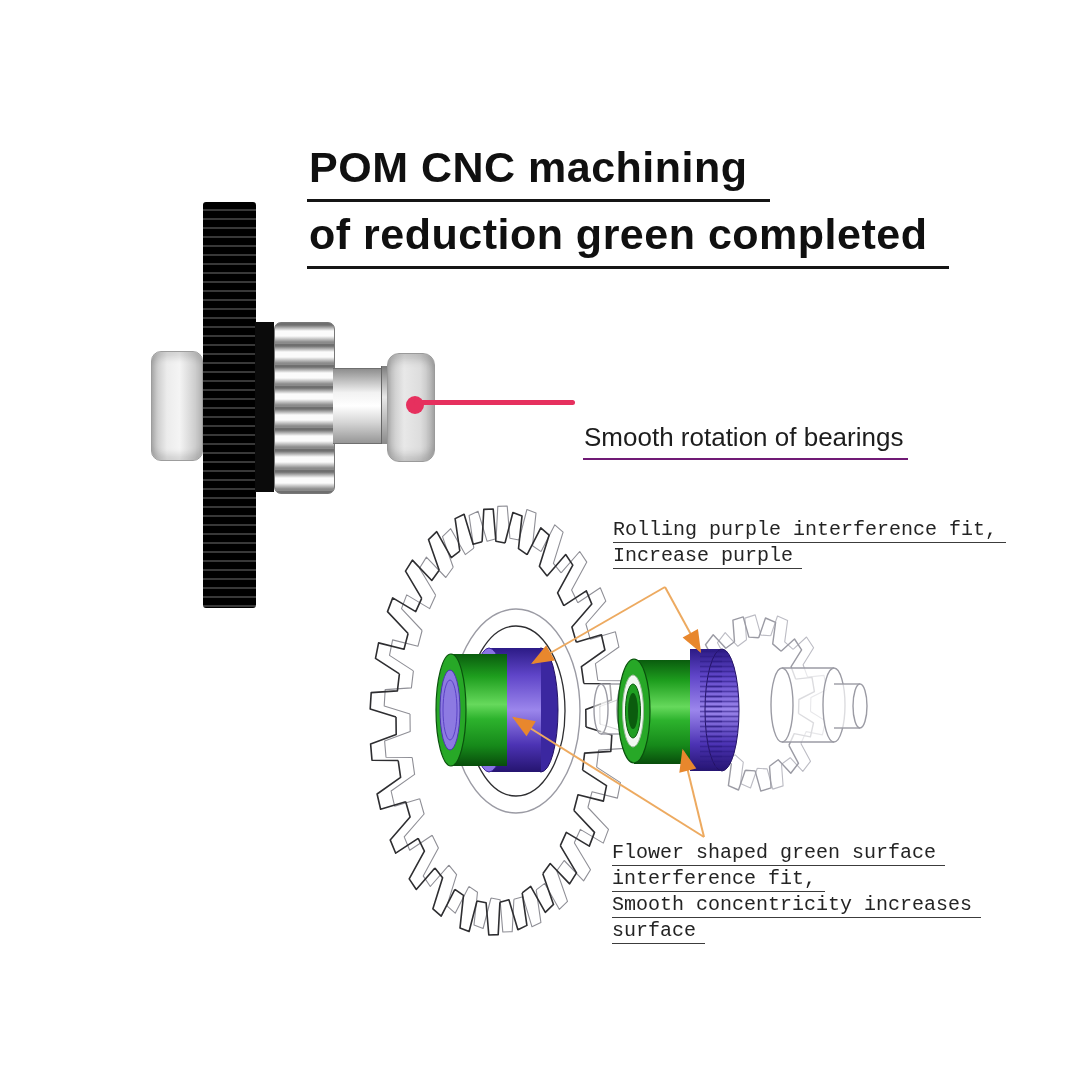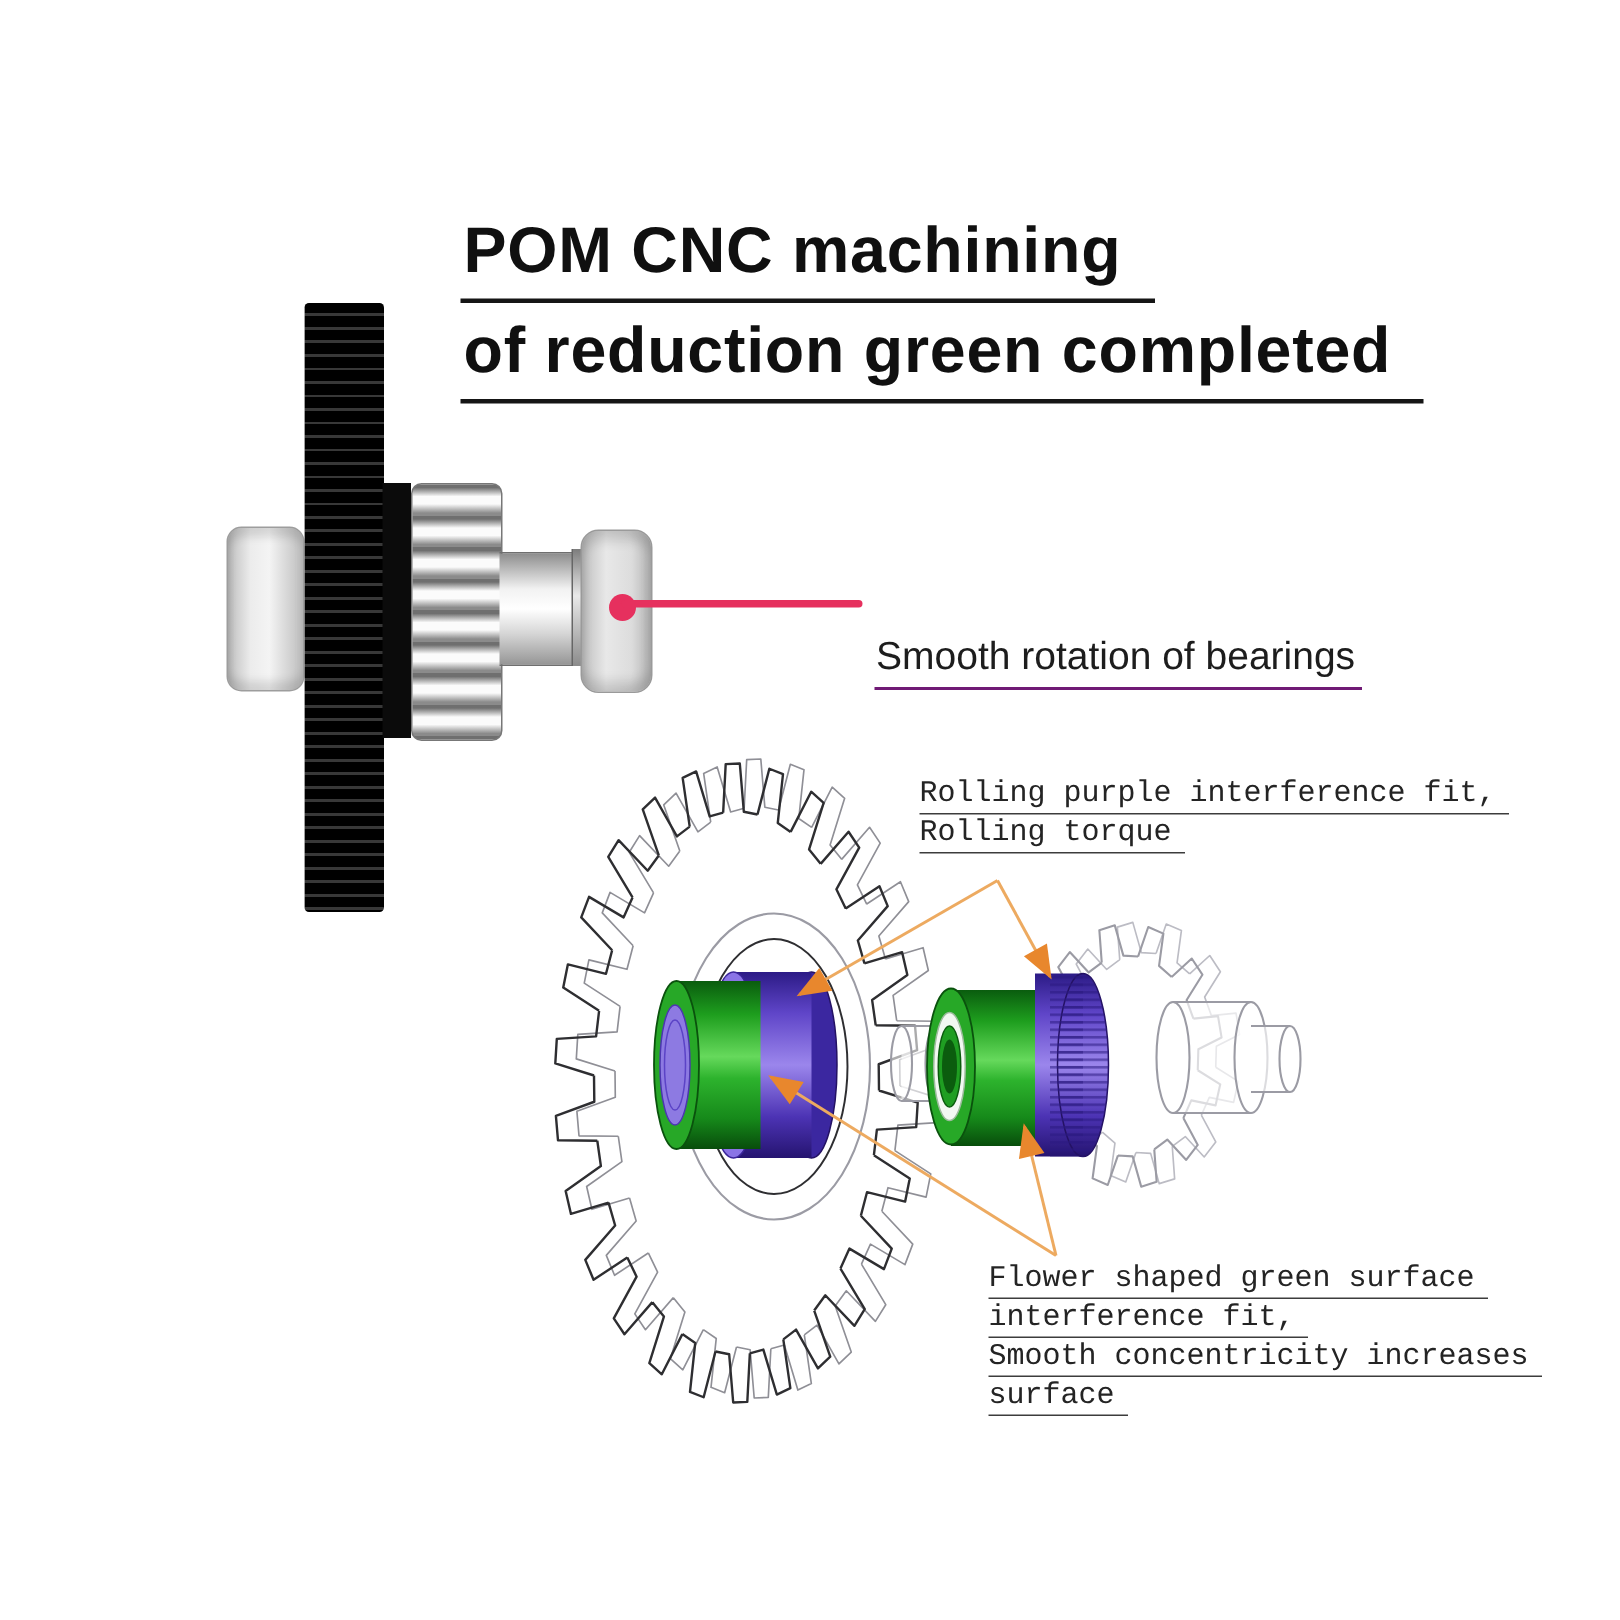--- a/index.html
+++ b/index.html
@@ -40,21 +40,21 @@
   .pink-line{position:absolute;left:414px;top:400px;width:161px;height:5px;border-radius:3px;
     background:var(--accent-pink,#e6305e);}
   .callout-bearing{position:absolute;left:583px;top:386px;font-size:26px;color:#1d1d1d;
     border-bottom:2px solid #701a75;padding:0 5px 5px 1px;white-space:nowrap;margin-top:36px;}
 
   
   .ann{position:absolute;font-size:20px;color:#242424;}
   .ann .a-line{display:table;border-bottom:1.6px solid #3c3c3c;padding:0 9px 2px 0;
                margin-bottom:2px;white-space:nowrap;line-height:21px;font-family:Liberation Mono, monospace;}
   .ann-purple{left:613px;top:519px;}
-  .ann-green{left:612px;top:842px;margin-left:47px;}
+  .ann-green{left:612px;top:842px;}
 
   .diagram{position:absolute;left:0;top:0;width:1080px;height:1080px;pointer-events:none;}
 </style>
 </head>
 <body>
 
 <div class="canvas">
 
   <div class="title">
     <span class="t-line">POM CNC machining</span>
@@ -169,21 +169,21 @@
       <line x1="704" y1="837" x2="683" y2="751" marker-end="url(#arrowOrange)"></line>
     </g>
   </svg>
 
   <div class="pink-dot"></div>
   <div class="pink-line"></div>
   <div class="callout-bearing">Smooth rotation of bearings</div>
 
   <div class="ann ann-purple">
     <span class="a-line">Rolling purple interference fit,</span>
-    <span class="a-line">Rolling torque</span>
+    <span class="a-line">Increase purple</span>
   </div>
 
   <div class="ann ann-green">
     <span class="a-line">Flower shaped green surface</span>
     <span class="a-line">interference fit,</span>
     <span class="a-line">Smooth concentricity increases</span>
     <span class="a-line">surface</span>
   </div>
 
 </div>

